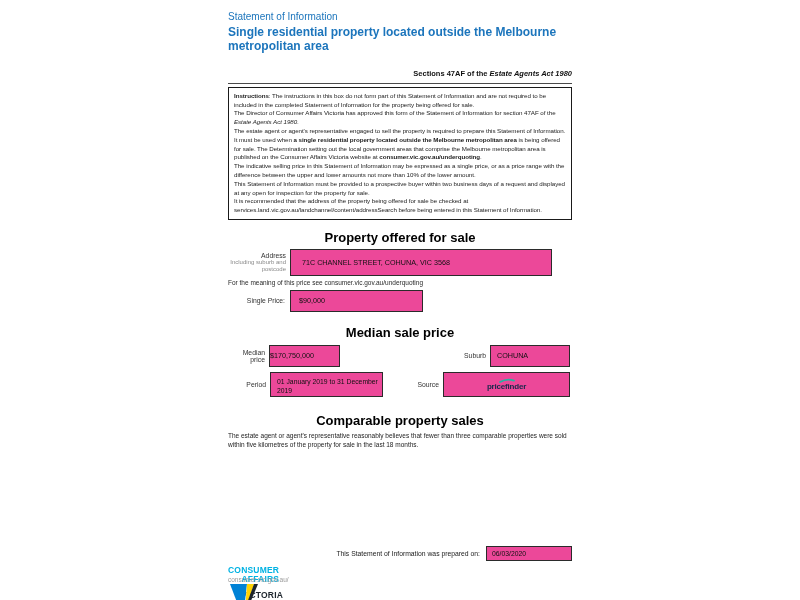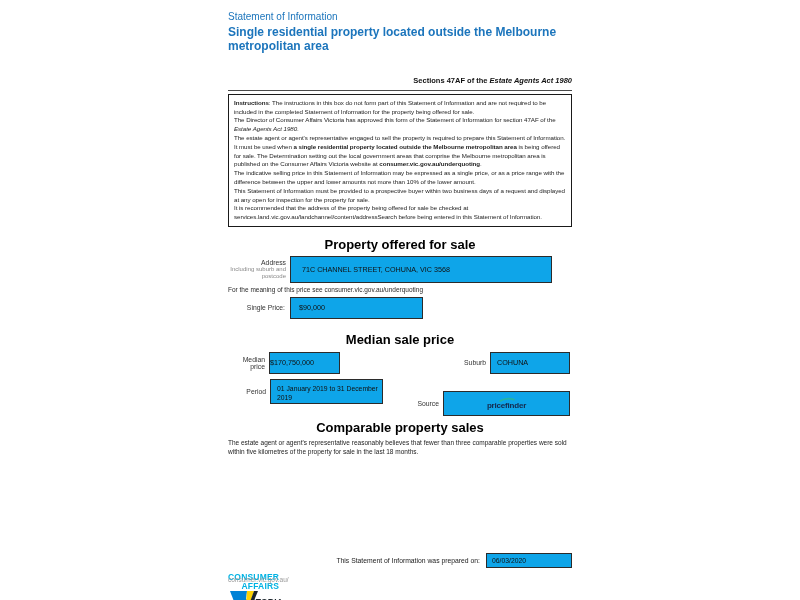--- a/index.html
+++ b/index.html
@@ -2,52 +2,52 @@
 <html><head>
 <meta charset="utf-8">
 <style>
   * { margin:0; padding:0; box-sizing:border-box; }
   html,body { width:800px; height:600px; background:#fff; font-family:"Liberation Sans", sans-serif; color:#222; }
   .canvas { position:relative; width:636px; height:600px; background:#ffffff; overflow:hidden; }
   .content { position:absolute; left:228px; top:0; width:344px; }
 
   .eyebrow { margin-top:11px; font-size:10px; color:#1c75bc; }
   .doc-title { margin-top:3px; font-size:12px; font-weight:bold; color:#1c75bc; line-height:1.2; }
-  .sections-ref { margin-top:22px; font-size:7.5px; font-weight:bold; text-align:right; color:#111; }
+  .sections-ref { margin-top:15px; font-size:7.5px; font-weight:bold; text-align:right; color:#111; }
   .sections-ref i { font-style:italic; }
   .rule { margin-top:5px; border-top:1px solid #4a4a4a; }
 
   .instructions-box { margin-top:3px; border:1px solid #1a1a1a; padding:4px 5px; font-size:6.2px; line-height:8.8px; color:#1c1c1c; letter-spacing:-0.05px; }
   .instructions-box b { font-weight:bold; }
   .instructions-box i { font-style:italic; }
 
   .section-heading { margin-top:10px; font-size:13px; font-weight:bold; color:#000;text-align:center; }
   .small-note { margin-top:3px; font-size:6.5px; color:#2a2a2a; }
 
   .field-row { display:flex; align-items:center; }
   .label-col { text-align:right; font-size:6.8px; color:#333; }
   .sub-label { font-size:6px; color:#8a8a8a; line-height:1.2; }
-  .field-box { border:1px solid #2b2b2b; background:#0ea5e9; display:flex; align-items:center; font-size:7.2px; color:#111; }
+  .field-box { border:1px solid #2b2b2b; background:#ec4899; display:flex; align-items:center; font-size:7.2px; color:#111; }
 
   .address-row { margin-top:4px; }
   .address-row .label-col { width:62px; padding-right:4px; }
   .address-row .field-box { width:262px; height:27px; padding-left:11px; }
 
   .sp-row { margin-top:4px; }
   .sp-row .label-col { width:62px; padding-right:5px; }
   .sp-row .field-box { width:133px; height:22px; padding-left:8px; }
 
   .median-grid { position:relative; margin-top:5px; height:52px; }
   .mg { position:absolute; display:flex; align-items:center; }
   .mg .label-col { padding-right:4px; }
   .mg1 { left:0; top:0; }   .mg1 .label-col{ width:41px; } .mg1 .field-box{ width:71px; height:22px; }
   .mg2 { left:118px; top:0; } .mg2 .label-col{ width:44px; } .mg2 .field-box{ width:71px; height:22px; justify-content:center; }
   .mg3 { left:236px; top:0; } .mg3 .label-col{ width:26px; } .mg3 .field-box{ width:80px; height:22px; padding-left:6px; }
   .mg4 { left:2px; top:27px; }  .mg4 .label-col{ width:40px; } .mg4 .field-box{ width:113px; height:25px; padding:2px 4px 2px 6px; font-size:6.8px; line-height:9px; display:block; padding-top:4px; }
-  .mg5 { left:158px; top:39px; } .mg5 .label-col{ width:57px; } .mg5 .field-box{ width:127px; height:25px; justify-content:center; }
+  .mg5 { left:158px; top:27px; } .mg5 .label-col{ width:57px; } .mg5 .field-box{ width:127px; height:25px; justify-content:center; }
 
   .pricefinder { display:flex; flex-direction:column; align-items:center; line-height:1; }
   .pf-text { font-size:8px; font-weight:bold; color:#15284b; letter-spacing:-0.2px; }
 
   .comparable-text { margin-top:3px; font-size:6.5px; line-height:9px; color:#1c1c1c; width:340px; }
 
   .prepared-row { margin-top:97px; display:flex; justify-content:flex-end; align-items:center; }
   .prepared-row .p-label { font-size:6.8px; color:#222; margin-right:6px; }
   .prepared-row .field-box { width:86px; height:15px; padding-left:5px; font-size:6.8px; }
 

